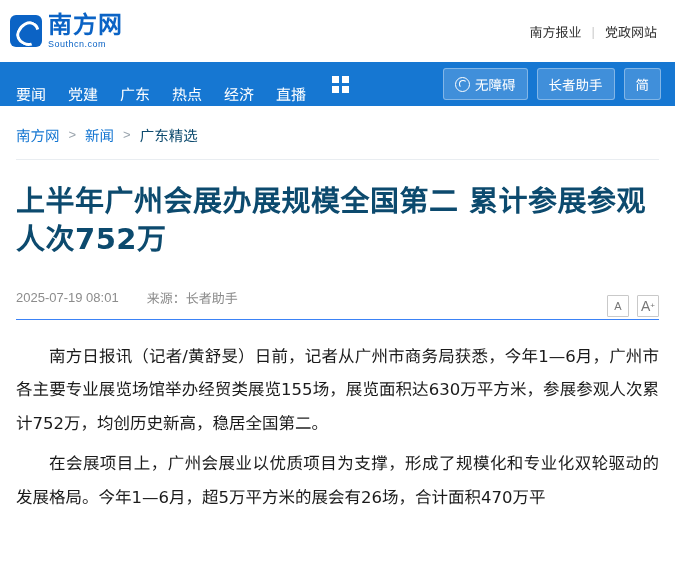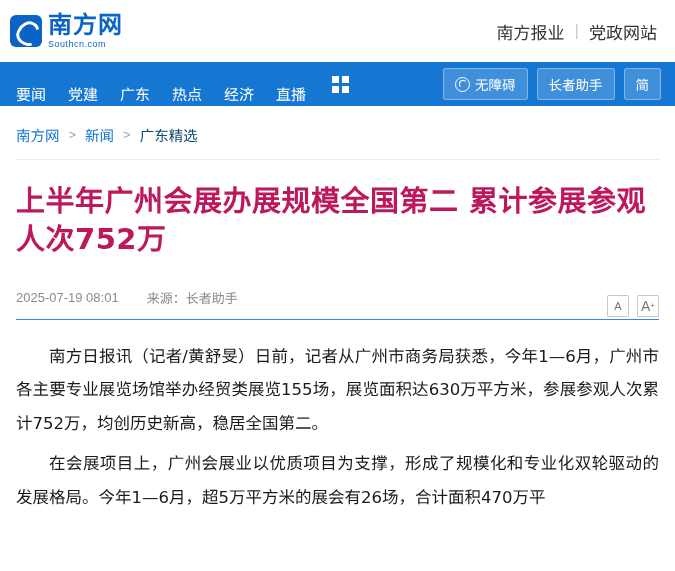--- a/index.html
+++ b/index.html
@@ -56,21 +56,21 @@
     font-size: 9px;
     color: #0b63c5;
     letter-spacing: .5px;
     margin-top: 3px;
   }
   .top-links {
     margin-left: auto;
     display: flex;
     align-items: center;
     gap: 10px;
-    font-size: 17px;
+    font-size: 13px;
     color: #333333;
   }
   .top-links .sep { color: #cccccc; }
   .top-link { cursor: pointer; }
 
   
   .navbar {
     height: 44px;
     background: #1677d2;
     display: flex;
@@ -149,21 +149,21 @@
     background: #e9edf1;
     margin: 0 16px;
   }
 
   
   .article { padding: 0 16px; }
   .headline {
     font-size: 29px;
     line-height: 1.32;
     font-weight: bold;
-    color: #be185d;
+    color: #0c4a6e;
     margin: 22px 0 0 0;
     letter-spacing: .5px;
     font-family: "DejaVu Sans", "Liberation Sans", sans-serif;
   }
   .meta-row {
     display: flex;
     align-items: flex-end;
     margin-top: 26px;
     padding-bottom: 12px;
     border-bottom: 1px solid #3b82f6;

